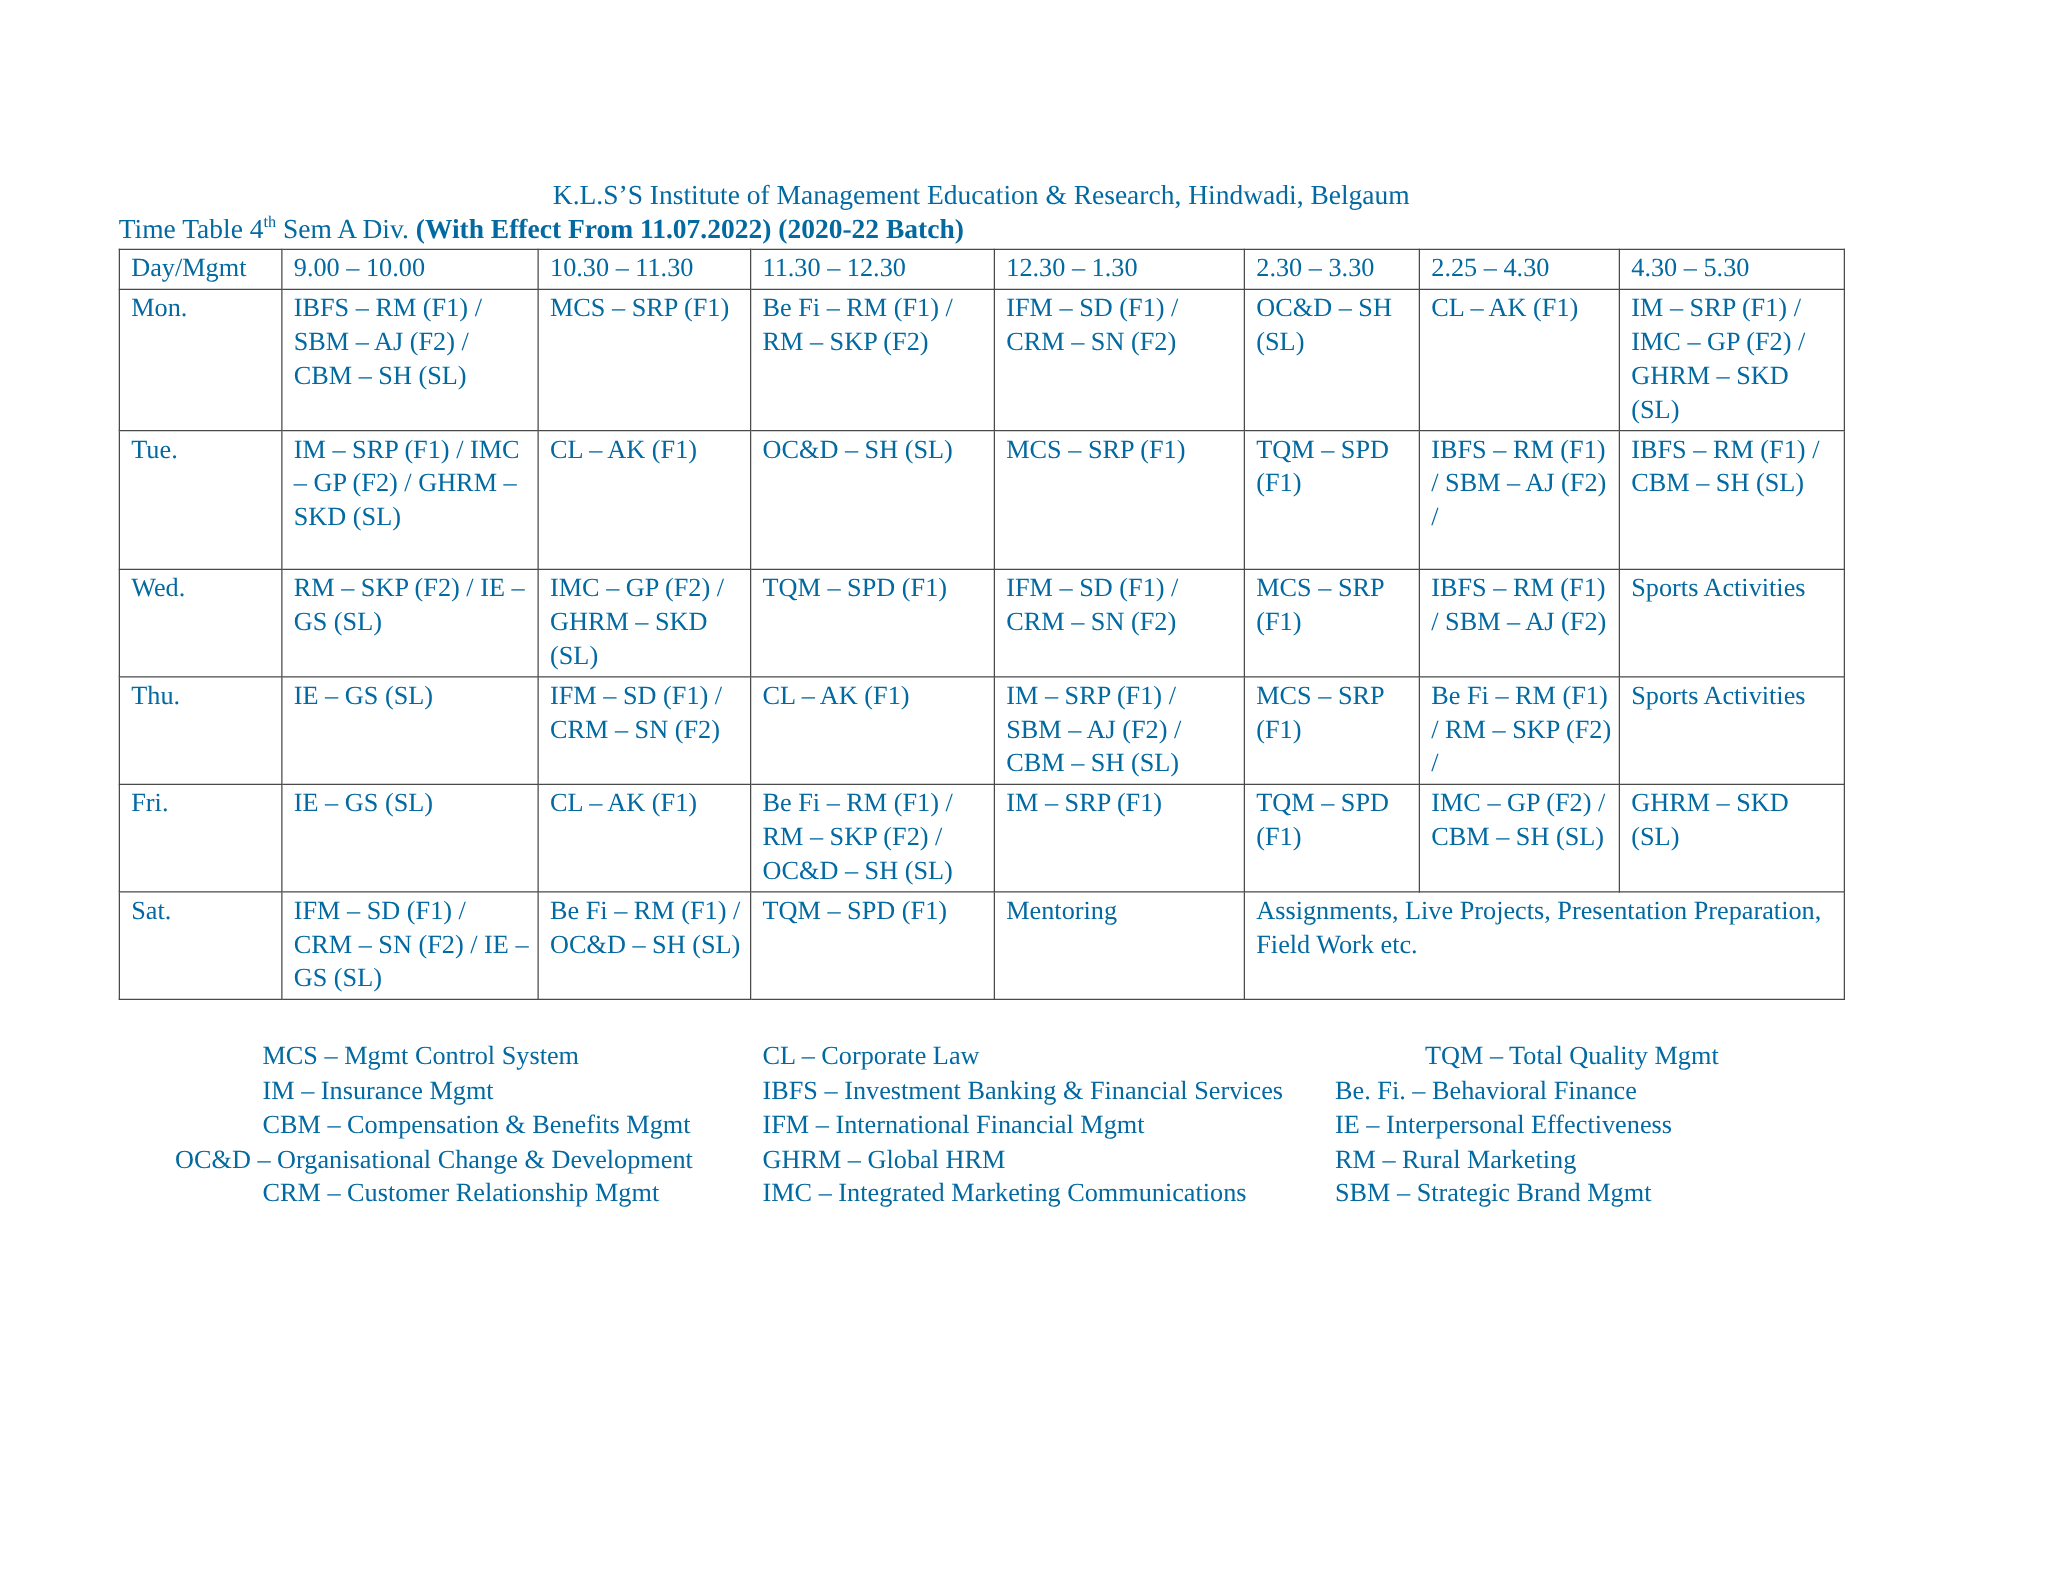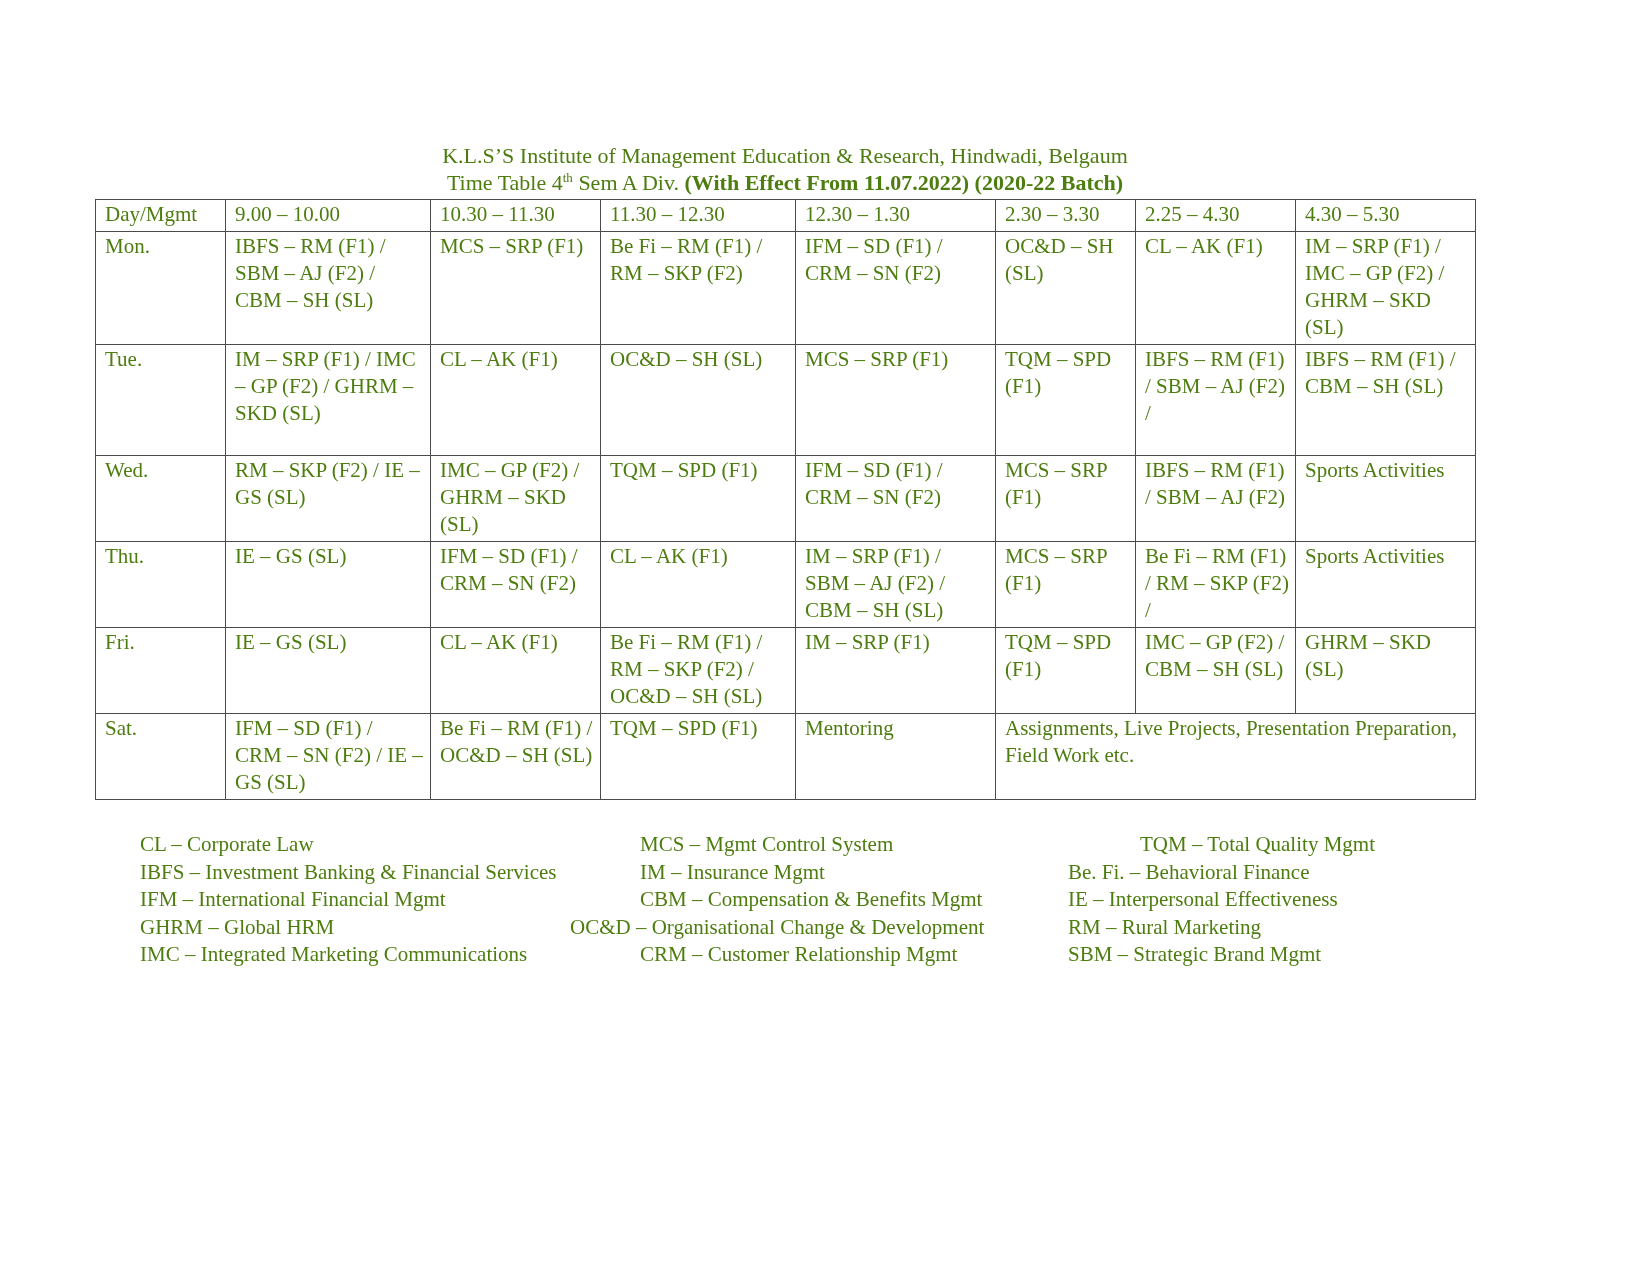--- a/index.html
+++ b/index.html
@@ -1,23 +1,23 @@
 <!DOCTYPE html>
 <html><head>
 <meta charset="utf-8">
 <style>
   html,body{margin:0;padding:0;background:#ffffff;}
   .page{
-    width:1650px;height:1275px;background:#ffffff;color:#4d7c0f;
+    width:1650px;height:1275px;background:#ffffff;color:#0369a1;
     font-family:"Liberation Serif","DejaVu Serif",serif;
     position:relative;box-sizing:border-box;padding-top:142px;overflow:hidden;
   }
   .content{width:1380px;margin-left:95px;}
   .title-line1{font-size:22px;line-height:27px;text-align:center;}
-  .title-line2{font-size:22px;line-height:27px;text-align:center;}
+  .title-line2{font-size:22px;line-height:27px;text-align:left;}
   .title-line2 sup{font-size:13px;line-height:0;}
   .title-line2 .bold{font-weight:bold;}
 
   table.timetable{
     border-collapse:collapse;table-layout:fixed;width:1380px;margin-top:3px;
   }
   .timetable th,.timetable td{
     border:1px solid #4a4a4a;vertical-align:top;text-align:left;
     font-weight:normal;font-size:21px;line-height:27px;
     padding:1px 6px 3px 9px;box-sizing:border-box;
@@ -137,33 +137,33 @@
           <td>IFM – SD (F1) / CRM – SN (F2) / IE – GS (SL)</td>
           <td>Be Fi – RM (F1) / OC&amp;D – SH (SL)</td>
           <td>TQM – SPD (F1)</td>
           <td>Mentoring</td>
           <td colspan="3">Assignments, Live Projects, Presentation Preparation, Field Work etc.</td>
         </tr>
       </tbody>
     </table>
 
     <div class="legend">
+      <div class="legend-col legend-col2">
+        <div class="legend-line">MCS – Mgmt Control System</div>
+        <div class="legend-line">IM – Insurance Mgmt</div>
+        <div class="legend-line">CBM – Compensation &amp; Benefits Mgmt</div>
+        <div class="legend-line">OC&amp;D – Organisational Change &amp; Development</div>
+        <div class="legend-line">CRM – Customer Relationship Mgmt</div>
+      </div>
       <div class="legend-col legend-col1">
         <div class="legend-line">CL – Corporate Law</div>
         <div class="legend-line">IBFS – Investment Banking &amp; Financial Services</div>
         <div class="legend-line">IFM – International Financial Mgmt</div>
         <div class="legend-line">GHRM – Global HRM</div>
         <div class="legend-line">IMC – Integrated Marketing Communications</div>
-      </div>
-      <div class="legend-col legend-col2">
-        <div class="legend-line">MCS – Mgmt Control System</div>
-        <div class="legend-line">IM – Insurance Mgmt</div>
-        <div class="legend-line">CBM – Compensation &amp; Benefits Mgmt</div>
-        <div class="legend-line">OC&amp;D – Organisational Change &amp; Development</div>
-        <div class="legend-line">CRM – Customer Relationship Mgmt</div>
       </div>
       <div class="legend-col legend-col3">
         <div class="legend-line">TQM – Total Quality Mgmt</div>
         <div class="legend-line">Be. Fi. – Behavioral Finance</div>
         <div class="legend-line">IE – Interpersonal Effectiveness</div>
         <div class="legend-line">RM – Rural Marketing</div>
         <div class="legend-line">SBM – Strategic Brand Mgmt</div>
       </div>
     </div>
 

